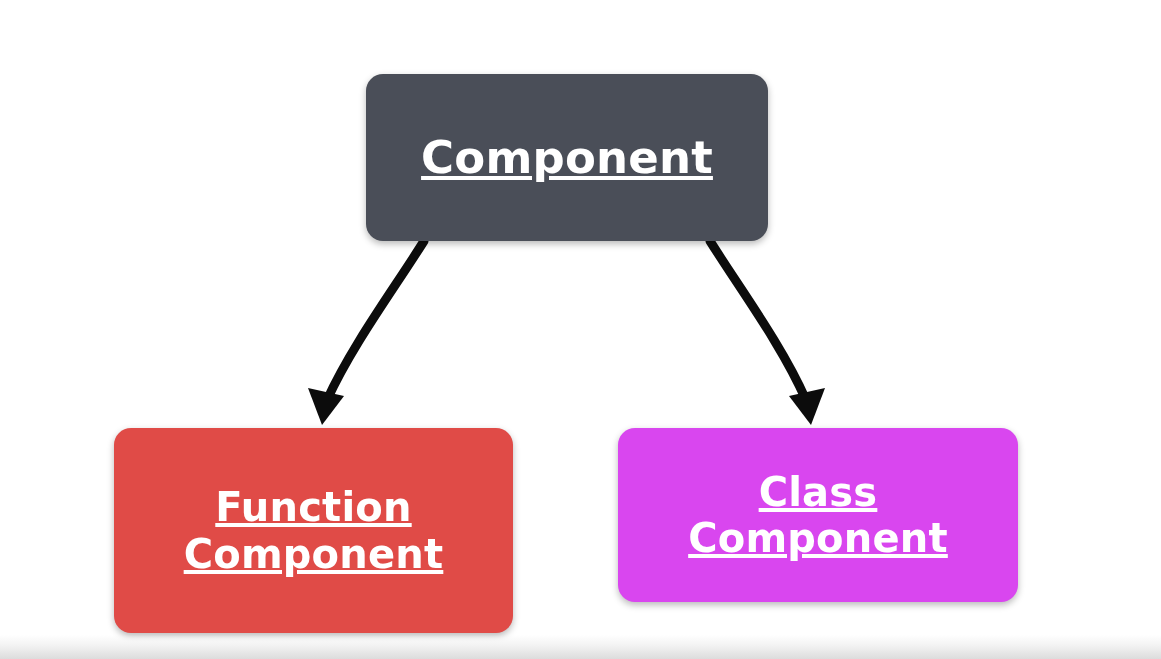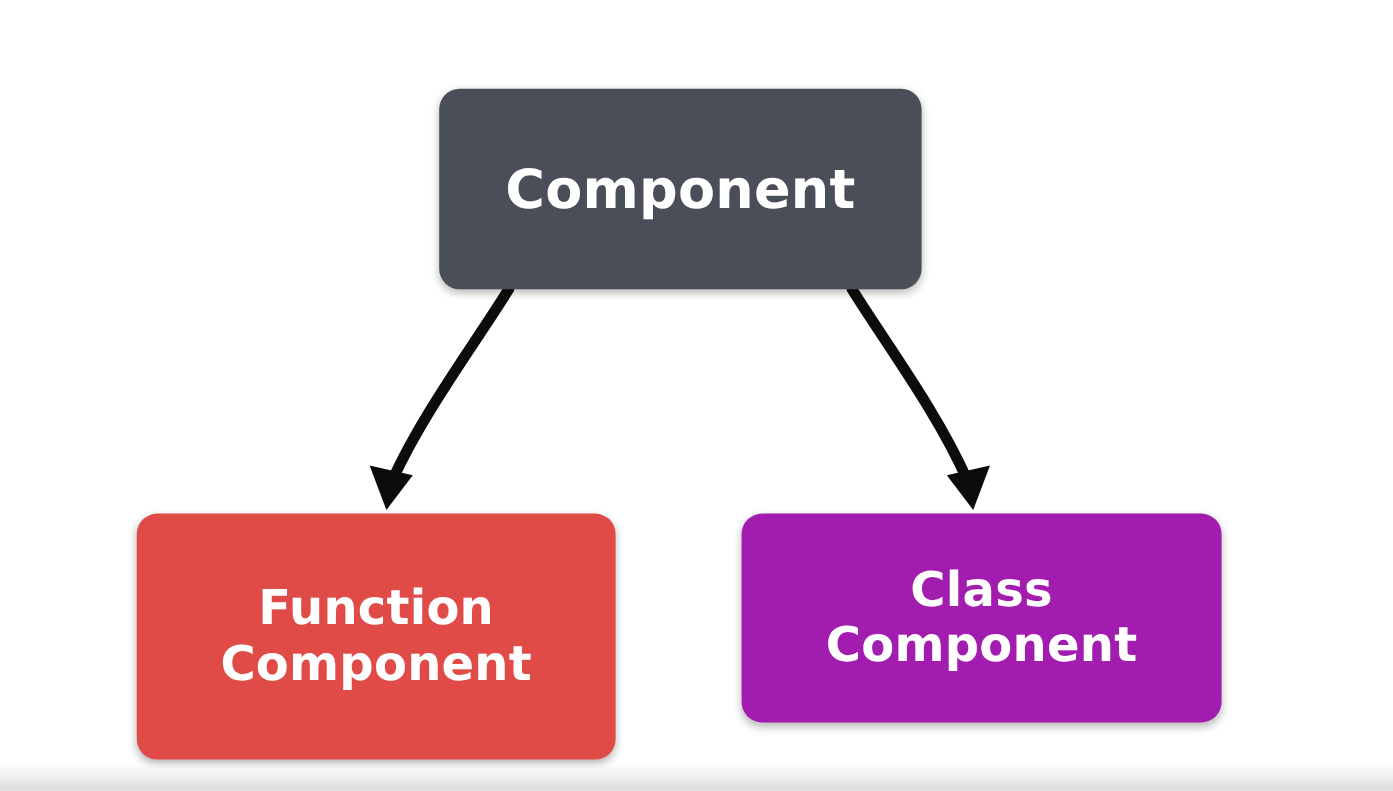--- a/index.html
+++ b/index.html
@@ -41,20 +41,21 @@
     border-radius: 17px;
     display: flex;
     align-items: center;
     justify-content: center;
     text-align: center;
     color: #ffffff;
     font-weight: bold;
     letter-spacing: 0.2px;
     box-shadow: 0 3px 7px rgba(0,0,0,0.28);
     user-select: none;
+    text-decoration: underline;
   }
 
   #node-root {
     left: 366px;
     top: 74px;
     width: 402px;
     height: 167px;
     background: #4a4e58;
     font-size: 45px;
     line-height: 1.05;
@@ -68,21 +69,21 @@
     background: #e04b47;
     font-size: 40px;
     line-height: 1.16;
   }
 
   #node-class {
     left: 618px;
     top: 428px;
     width: 400px;
     height: 174px;
-    background: #a21caf;
+    background: #d946ef;
     font-size: 40px;
     line-height: 1.16;
   }
 
   .node-label {
     display: block;
     white-space: pre-line;
     padding: 0 10px;
   }
 

